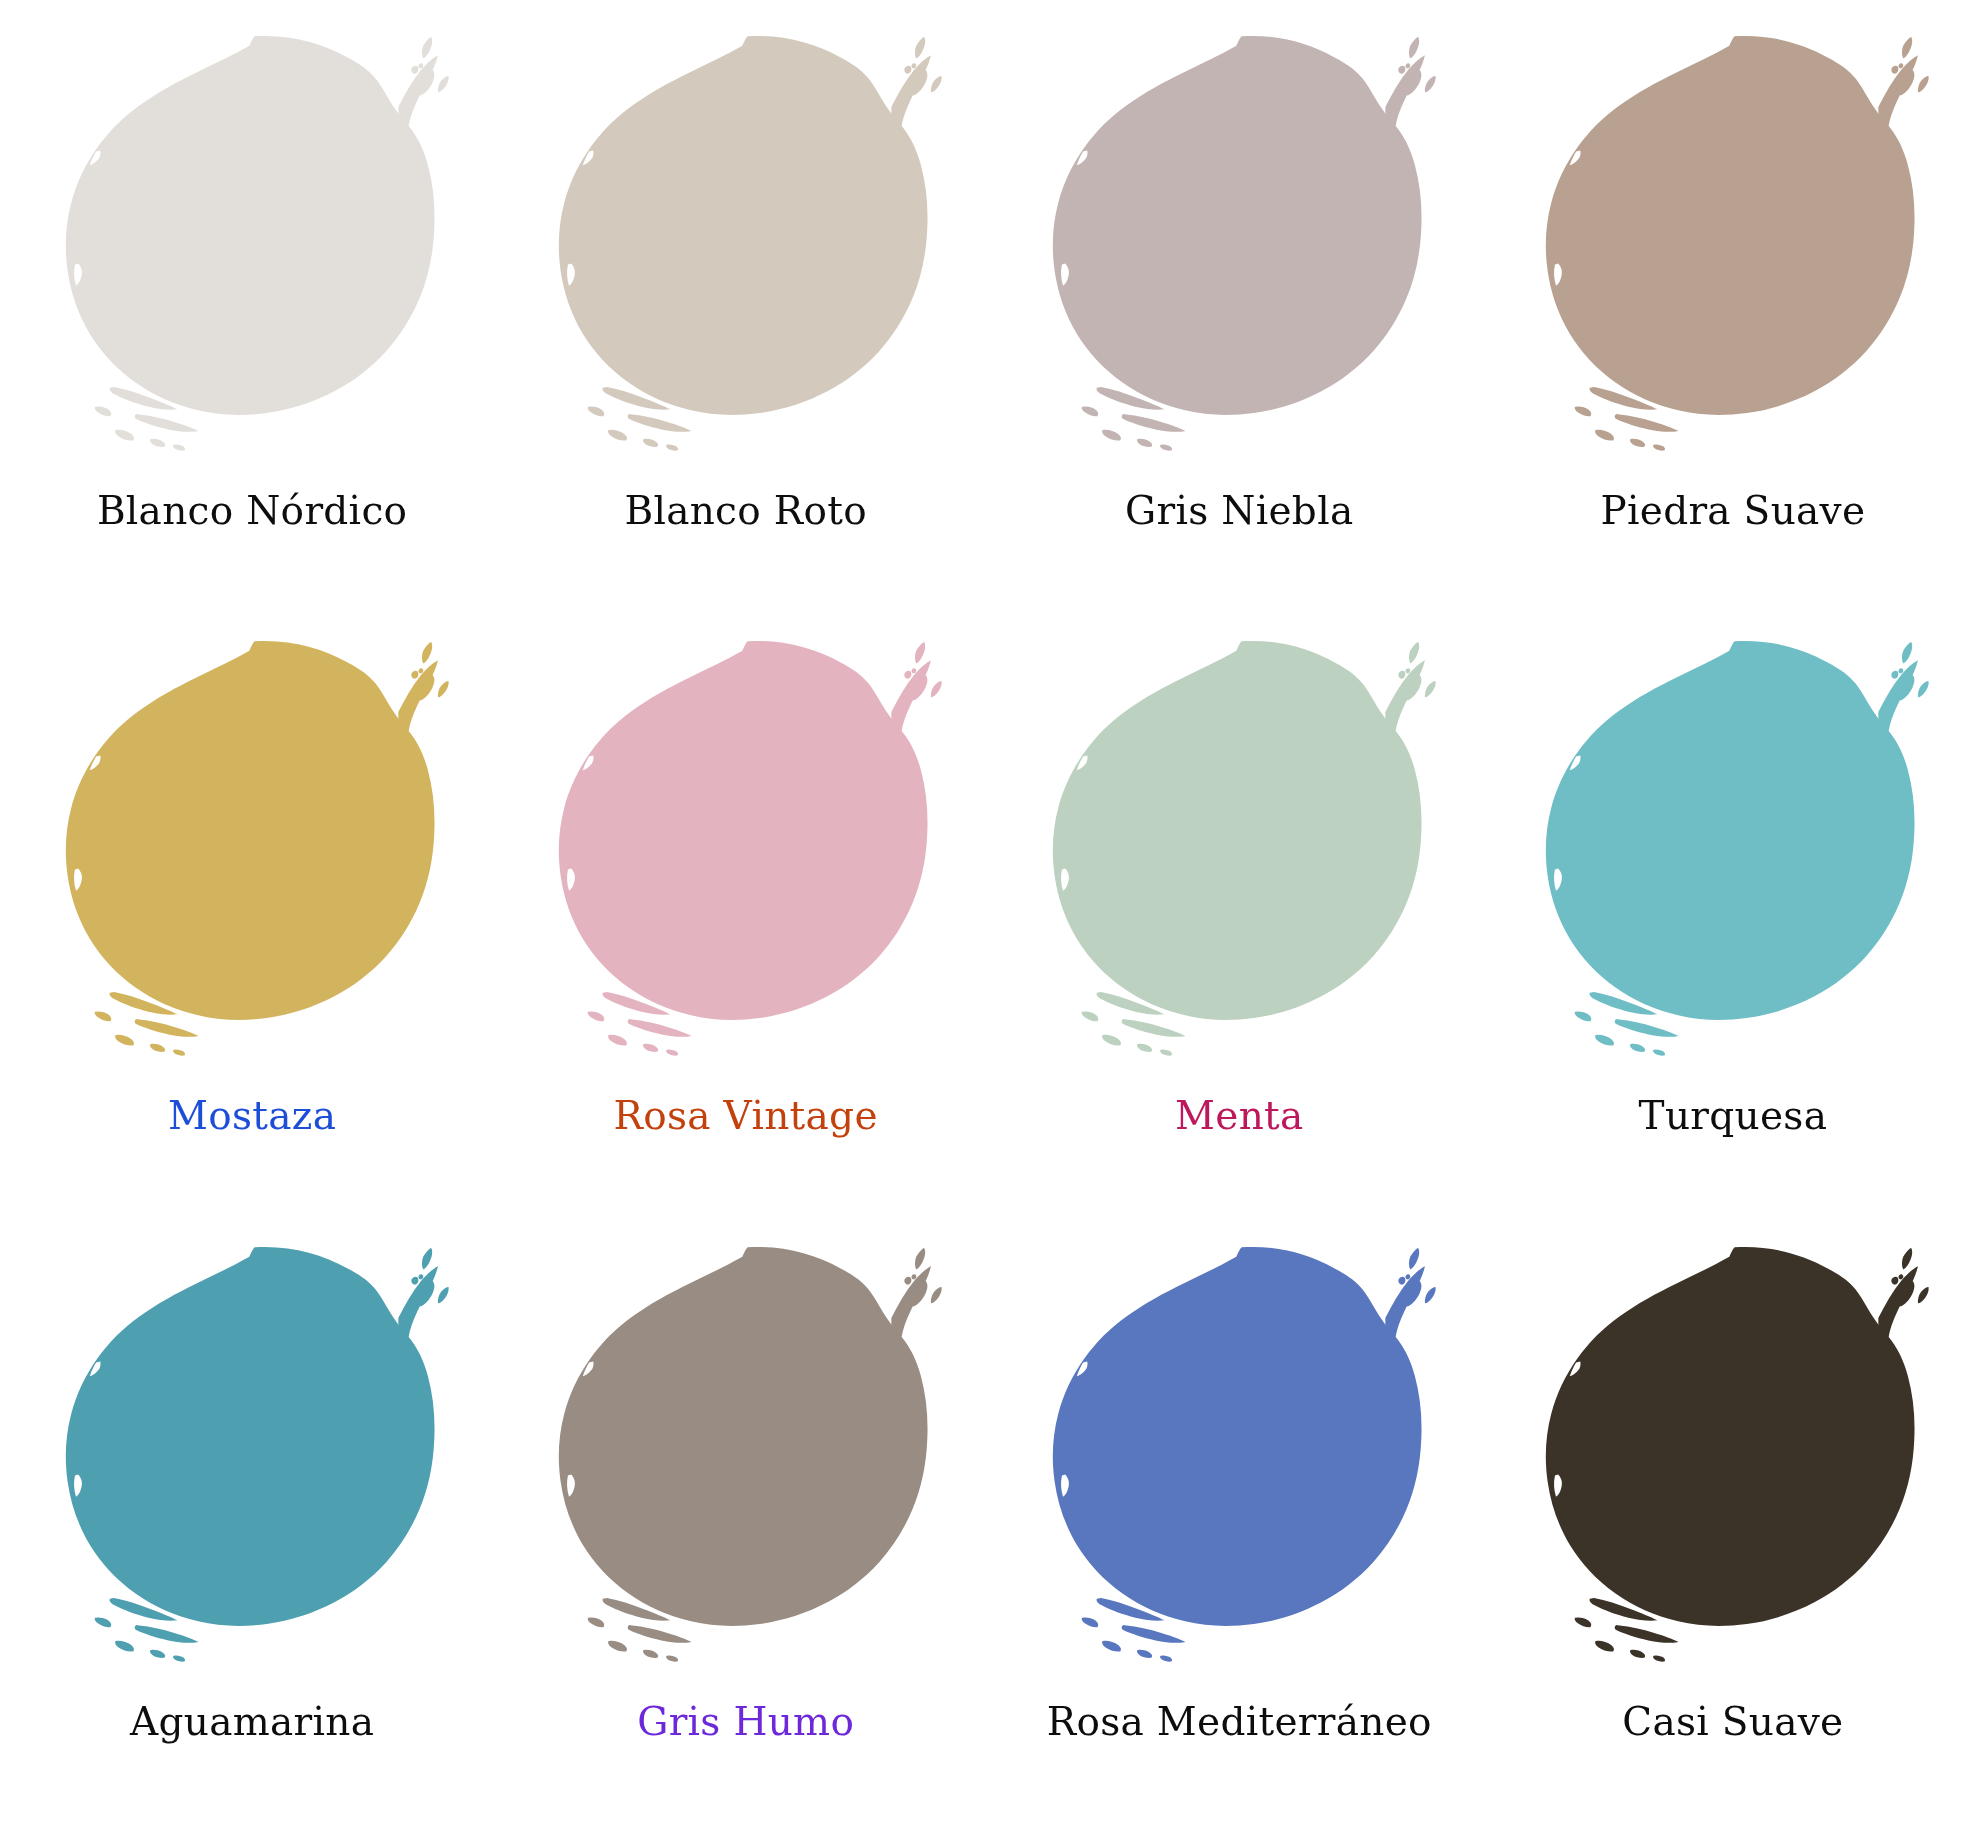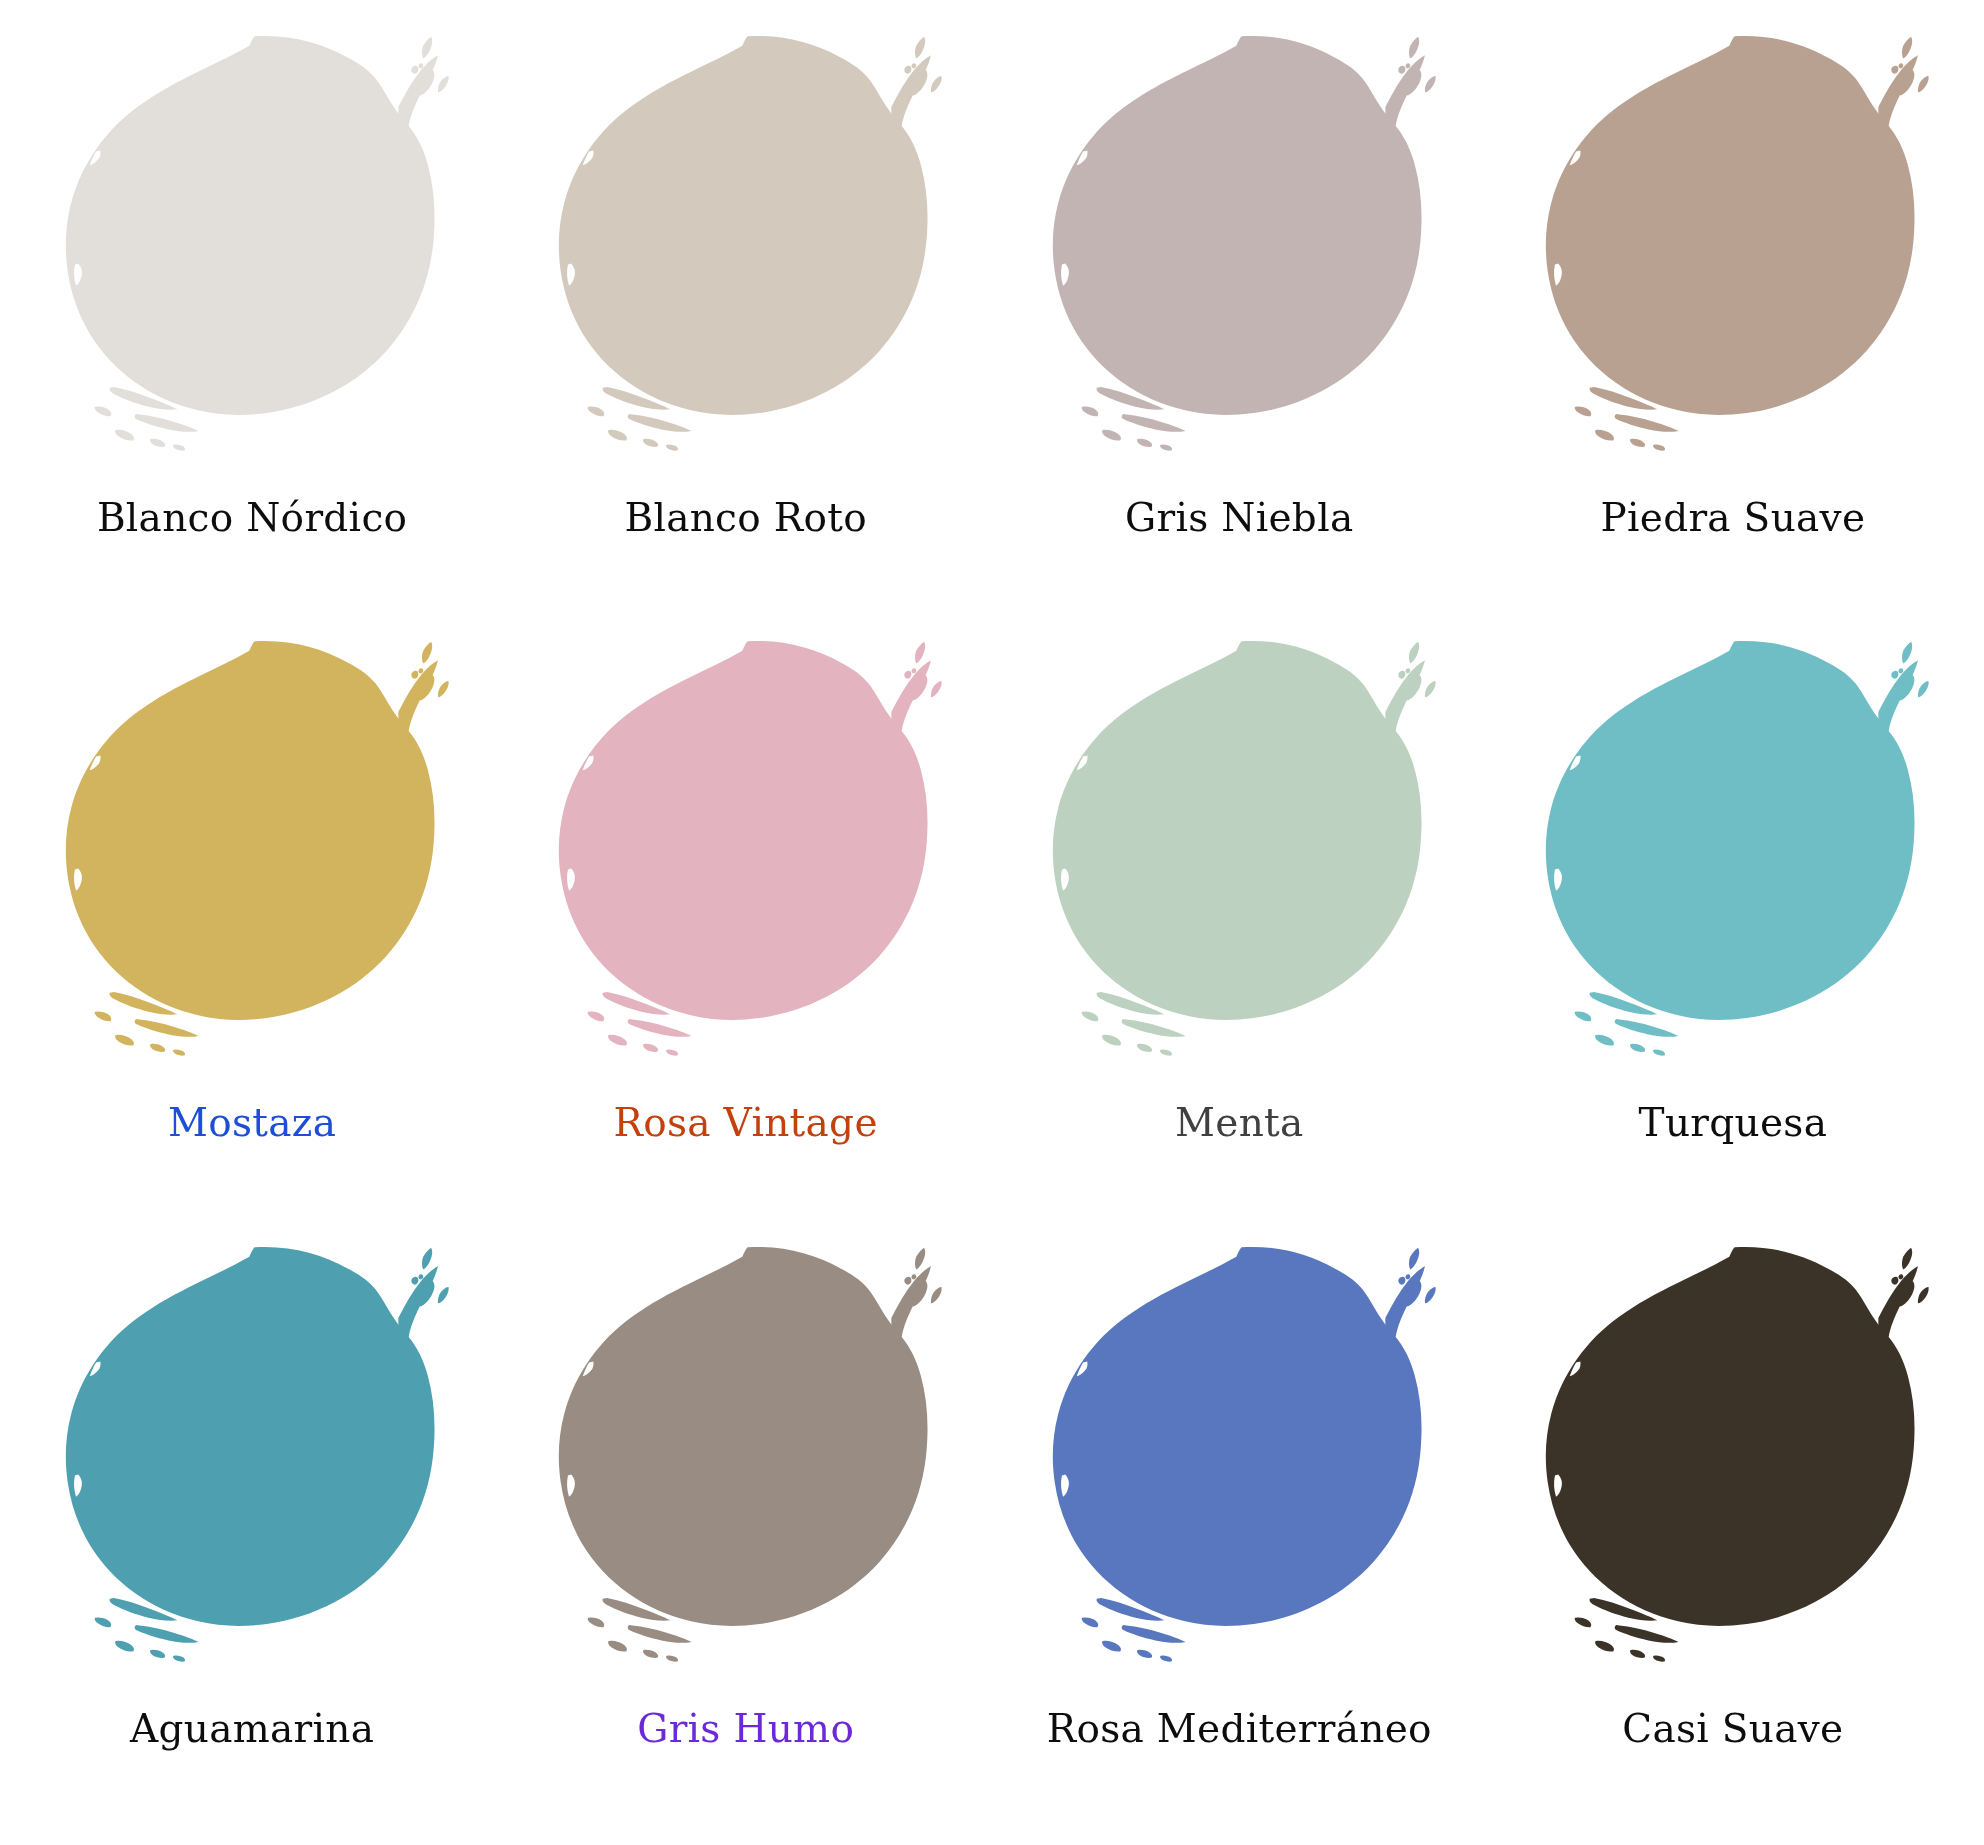--- a/index.html
+++ b/index.html
@@ -50,21 +50,21 @@
   }
 
   .swatch-label {
     font-family: "DejaVu Serif", "Liberation Serif", serif;
     font-size: 39px;
     font-weight: 400;
     color: #0d0d0d;
     letter-spacing: 0.3px;
     text-align: center;
     line-height: 1;
-    margin-top: 20px;
+    margin-top: 13px;
     white-space: nowrap;
   }
 </style>
 </head>
 <body>
 
 <div id="palette-grid" style="background: rgb(255, 255, 255); grid-template-columns: repeat(4, 1fr); grid-template-rows: repeat(3, 1fr);">
   <div class="swatch-cell">
     <div class="swatch-blob">
       <svg viewBox="0 0 800 880" xmlns="http://www.w3.org/2000/svg" aria-hidden="true">
@@ -1049,21 +1049,21 @@
           <path class="blob-streak6" d="
             M 252 817
             C 258 816 265 818 270 821
             C 273 824 273 827 271 828
             C 265 829 258 827 253 824
             C 249 821 249 818 251 817
             Z" fill="#BCD1BF"></path>
         </g>
       </svg>
     </div>
-    <div class="swatch-label" style="color: #404040;">Menta</div>
+    <div class="swatch-label" style="color: #be185d;">Menta</div>
   </div>
 
   <div class="swatch-cell">
     <div class="swatch-blob">
       <svg viewBox="0 0 800 880" xmlns="http://www.w3.org/2000/svg" aria-hidden="true">
         <g class="blob-group">
 
           <path class="blob-main" d="
             M 404 44
             C 470 40 529 56 580 84

